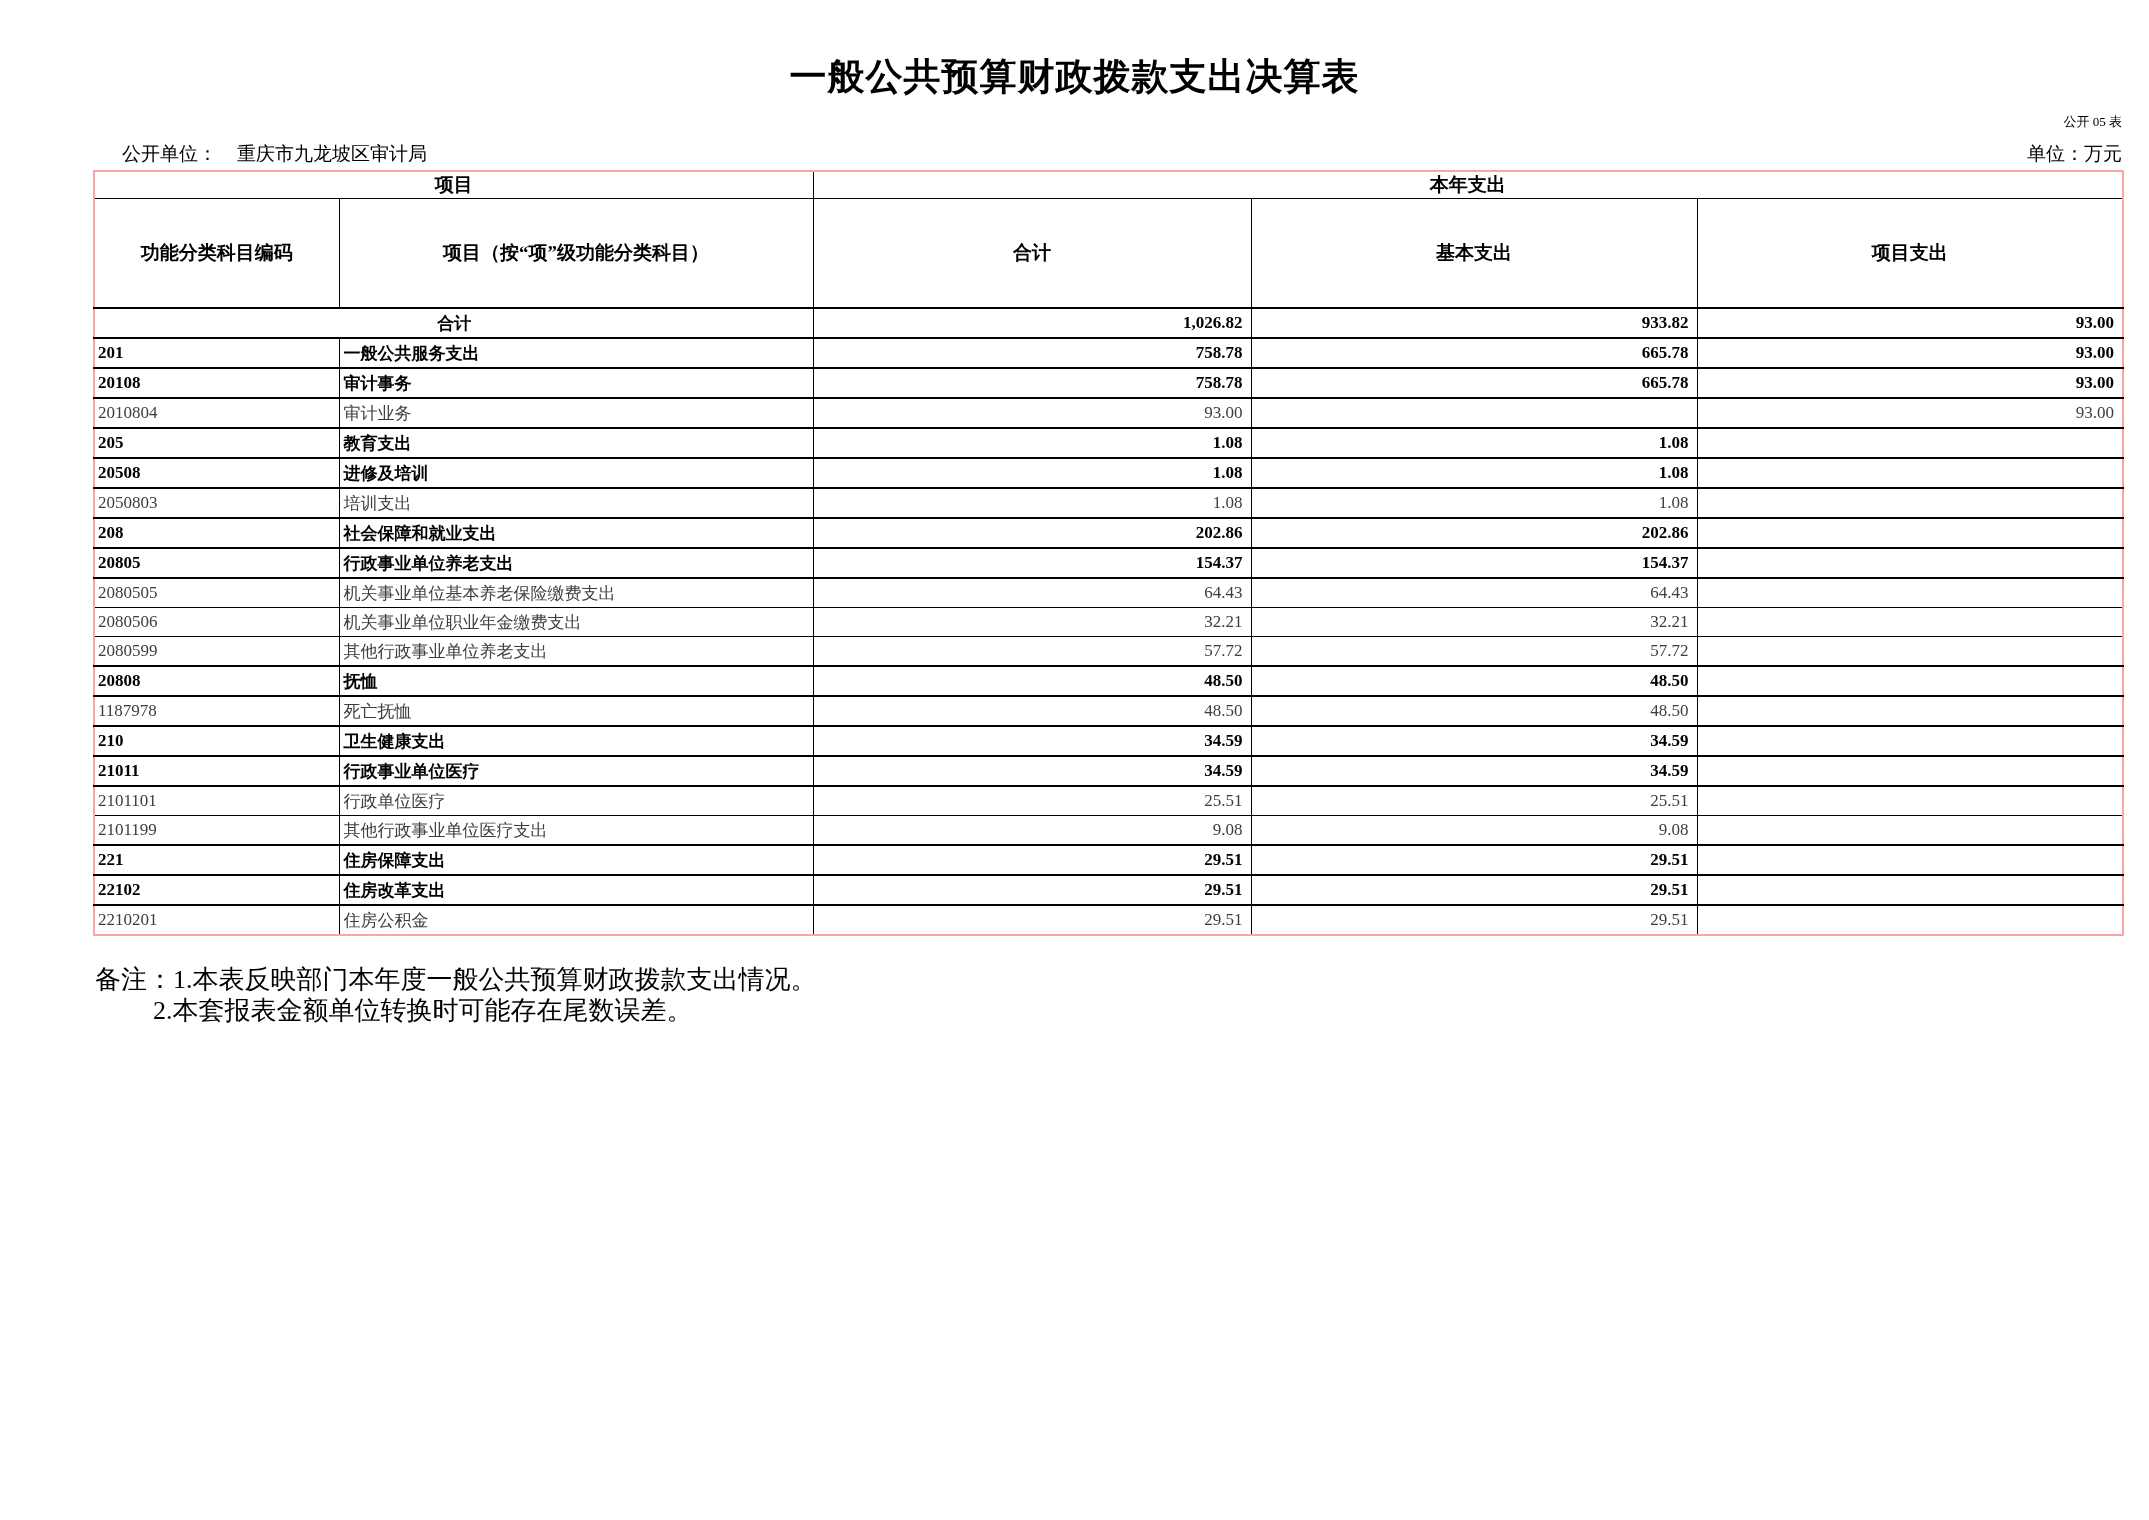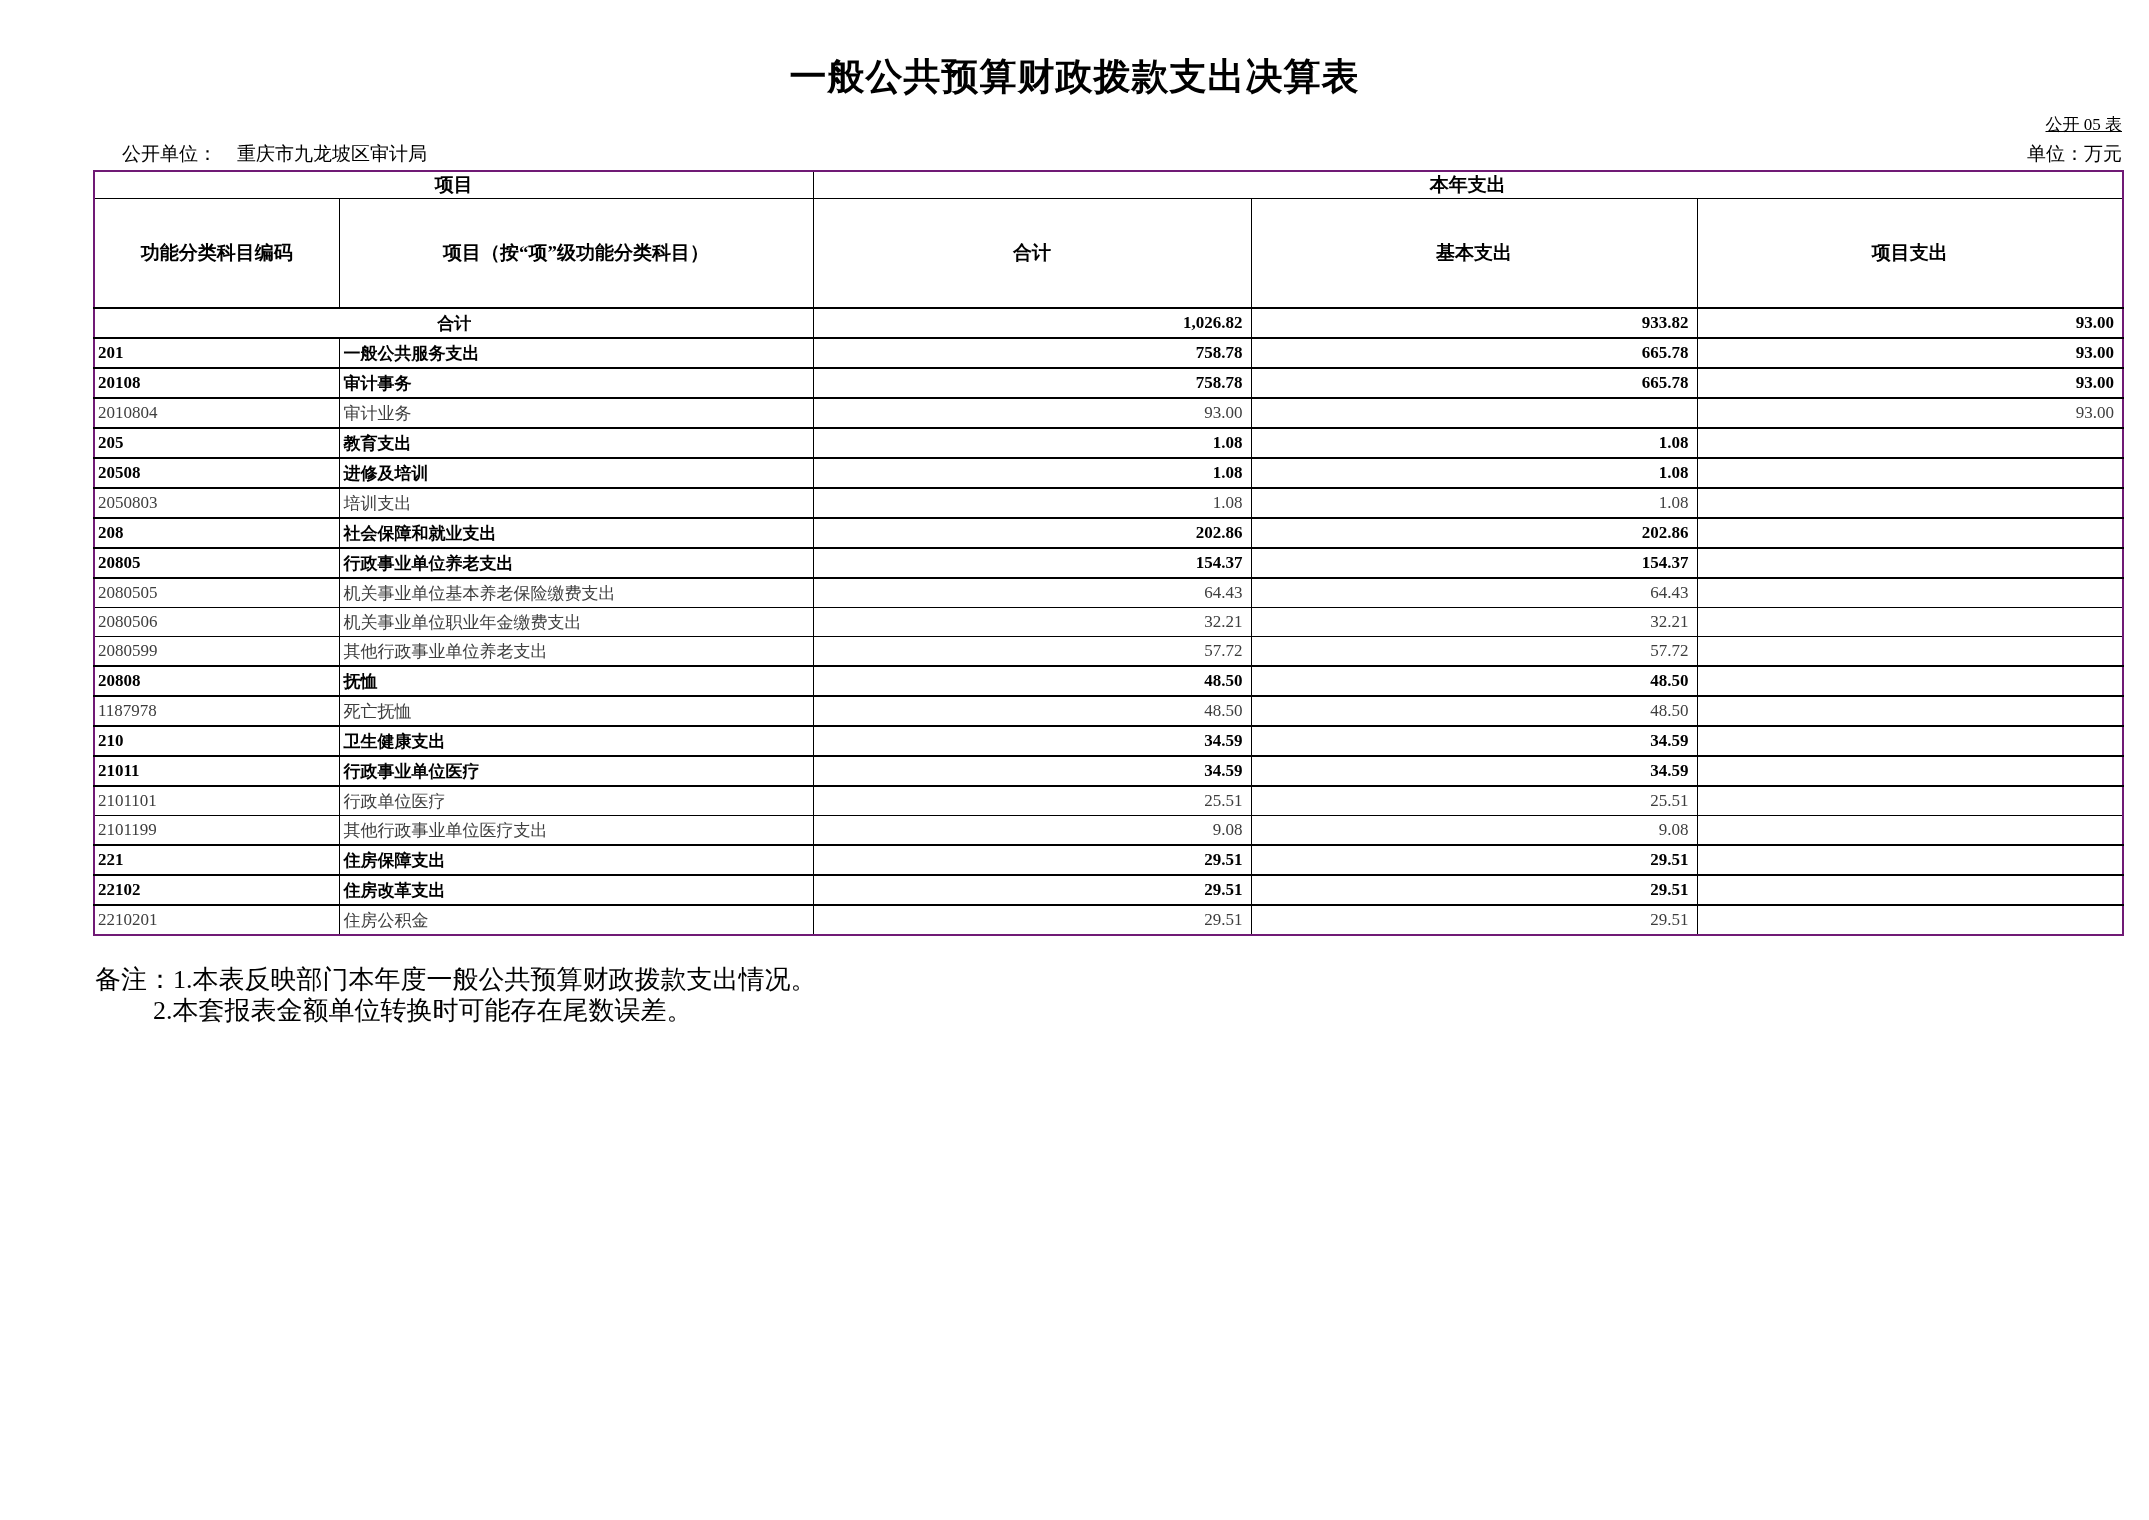--- a/index.html
+++ b/index.html
@@ -10,38 +10,37 @@
   }
   .page { position: absolute; inset: 0; }
 
   .title {
     position: absolute; top: 52px; left: 0; width: 100%;
     text-align: center; font-size: 37px; font-weight: bold;
     letter-spacing: 1px;
   }
   .table-no {
     position: absolute; top: 113px; right: 27px;
-    font-size: 17px;
-    text-decoration: underline;
+    font-size: 13px;
   }
   .meta-left {
     position: absolute; top: 141px; left: 95px;
     font-size: 19px;
     margin-left: 27px;
   }
   .meta-left .unit-name { margin-left: 20px; }
   .meta-right {
     position: absolute; top: 141px; right: 27px;
     font-size: 19px;
   }
 
   table.main {
     position: absolute; top: 170px; left: 93px; width: 2029px;
     border-collapse: collapse; table-layout: fixed;
-    border: 2px solid #701a75;
+    border: 2px solid #fca5a5;
   }
   th, td {
     border: 1px solid #000;
     padding: 0 2px;
     white-space: nowrap; overflow: hidden;
   }
   th {
     font-size: 19px; font-weight: bold; text-align: center;
     font-family: "Liberation Serif", "DejaVu Serif", serif;
   }

